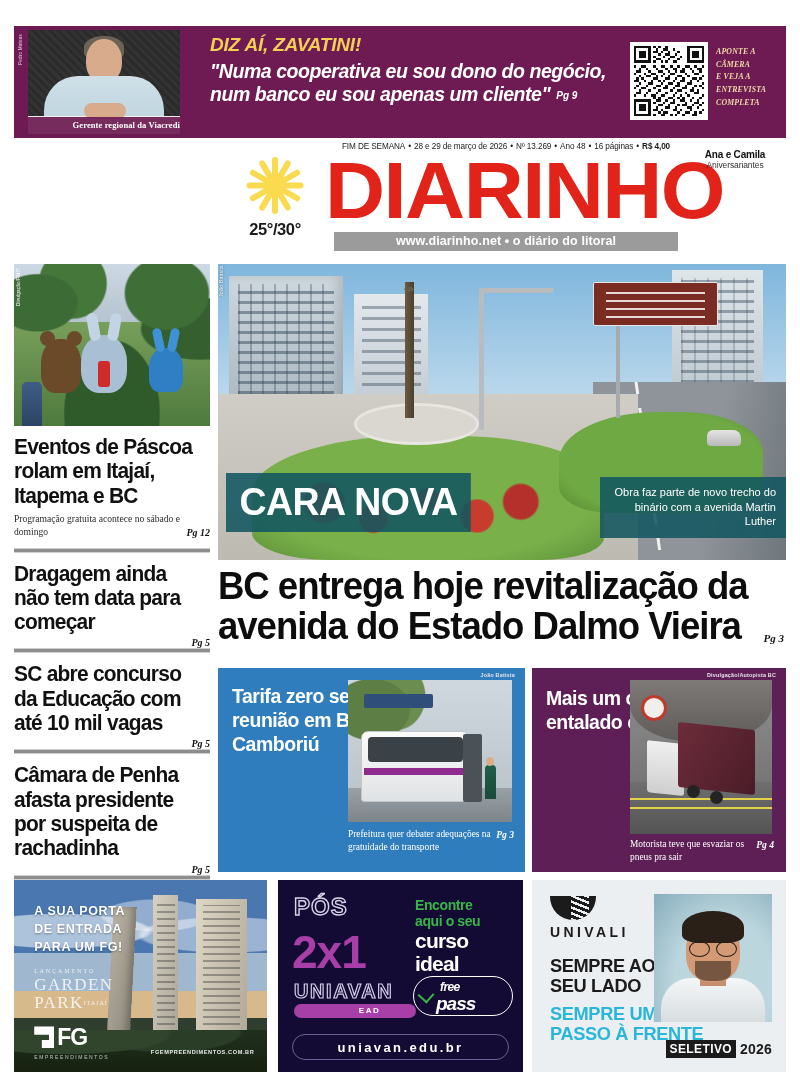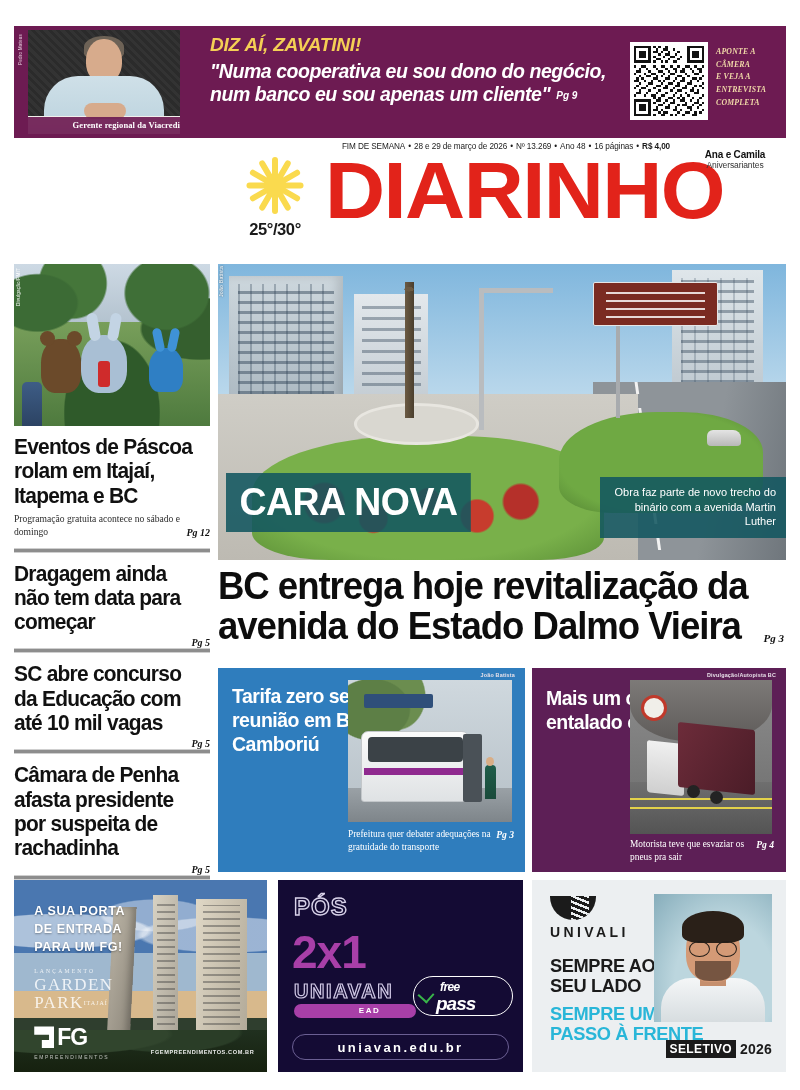--- a/index.html
+++ b/index.html
@@ -730,20 +730,21 @@
         <div class="core"></div>
       </div>
       <div class="temp">25°/30°</div>
     </div>
 
     <div class="dateline">
       <span>FIM DE SEMANA</span><span class="dot">•</span><span>28 e 29 de março de 2026</span><span class="dot">•</span><span>Nº 13.269</span><span class="dot">•</span><span>Ano 48</span><span class="dot">•</span><span>16 páginas</span><span class="dot">•</span><b>R$ 4,00</b>
     </div>
 
     <div class="logo">DIARINHO</div>
+    <div class="logobar">www.diarinho.net • o diário do litoral</div>
 
     <div class="birthday">
       <div class="bd-name">Ana e Camila</div>
       <div class="bd-sub">Aniversariantes</div>
     </div>
   </div>
 
   <div class="leftcol">
     <div class="easter-photo">
       <div class="ep-sky"></div>
@@ -883,20 +884,26 @@
         <div class="fg-url">FGEMPREENDIMENTOS.COM.BR</div>
       </div>
     </div>
 
     <div class="ad ad2">
       <div class="uv">
         <div class="uv-pos">PÓS</div>
         <div class="uv-2x1">2x1</div>
         <div class="uv-uniavan">UNIAVAN</div>
         <div class="uv-ead">EAD</div>
+        <div class="uv-right">
+          <div class="uv-r1">Encontre</div>
+          <div class="uv-r1">aqui o seu</div>
+          <div class="uv-r2">curso</div>
+          <div class="uv-r2">ideal</div>
+        </div>
         <div class="uv-free">
           <span class="chk"></span>
           <span class="fp1">free</span>
           <span class="fp2">pass</span>
         </div>
         <div class="uv-url">uniavan.edu.br</div>
       </div>
     </div>
 
     <div class="ad ad3">

